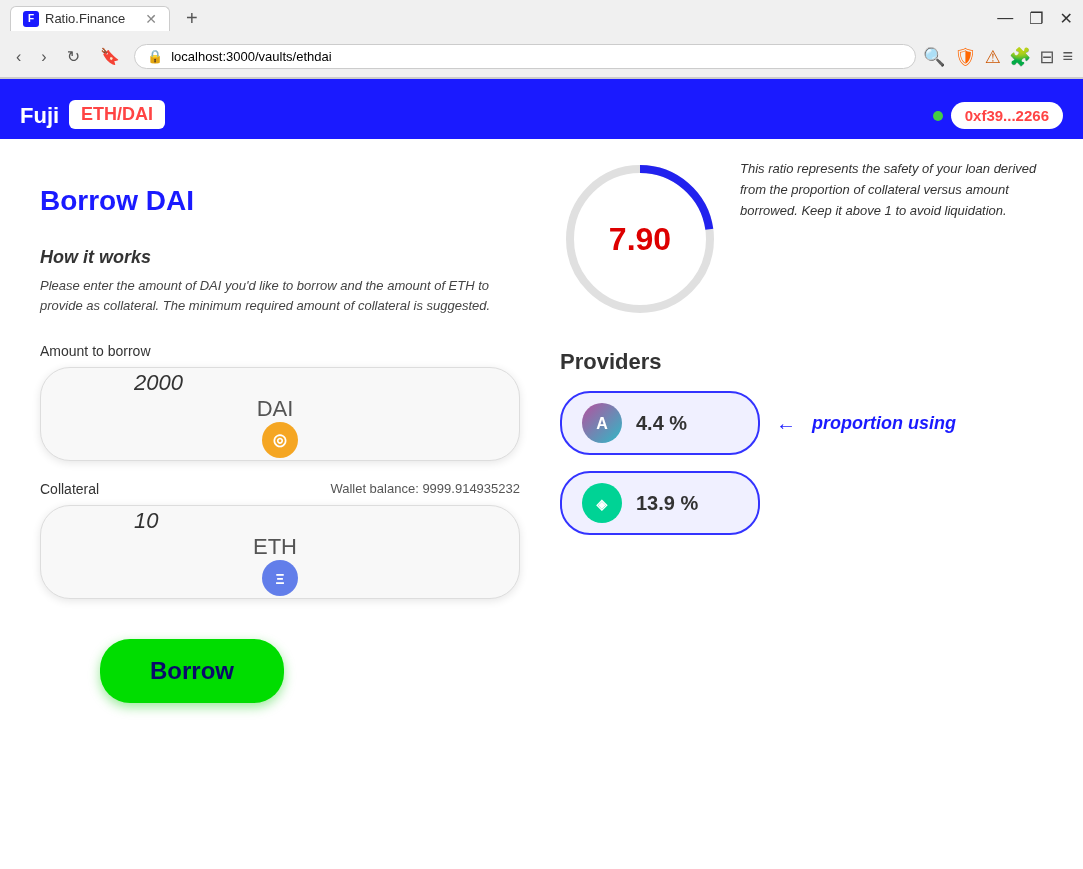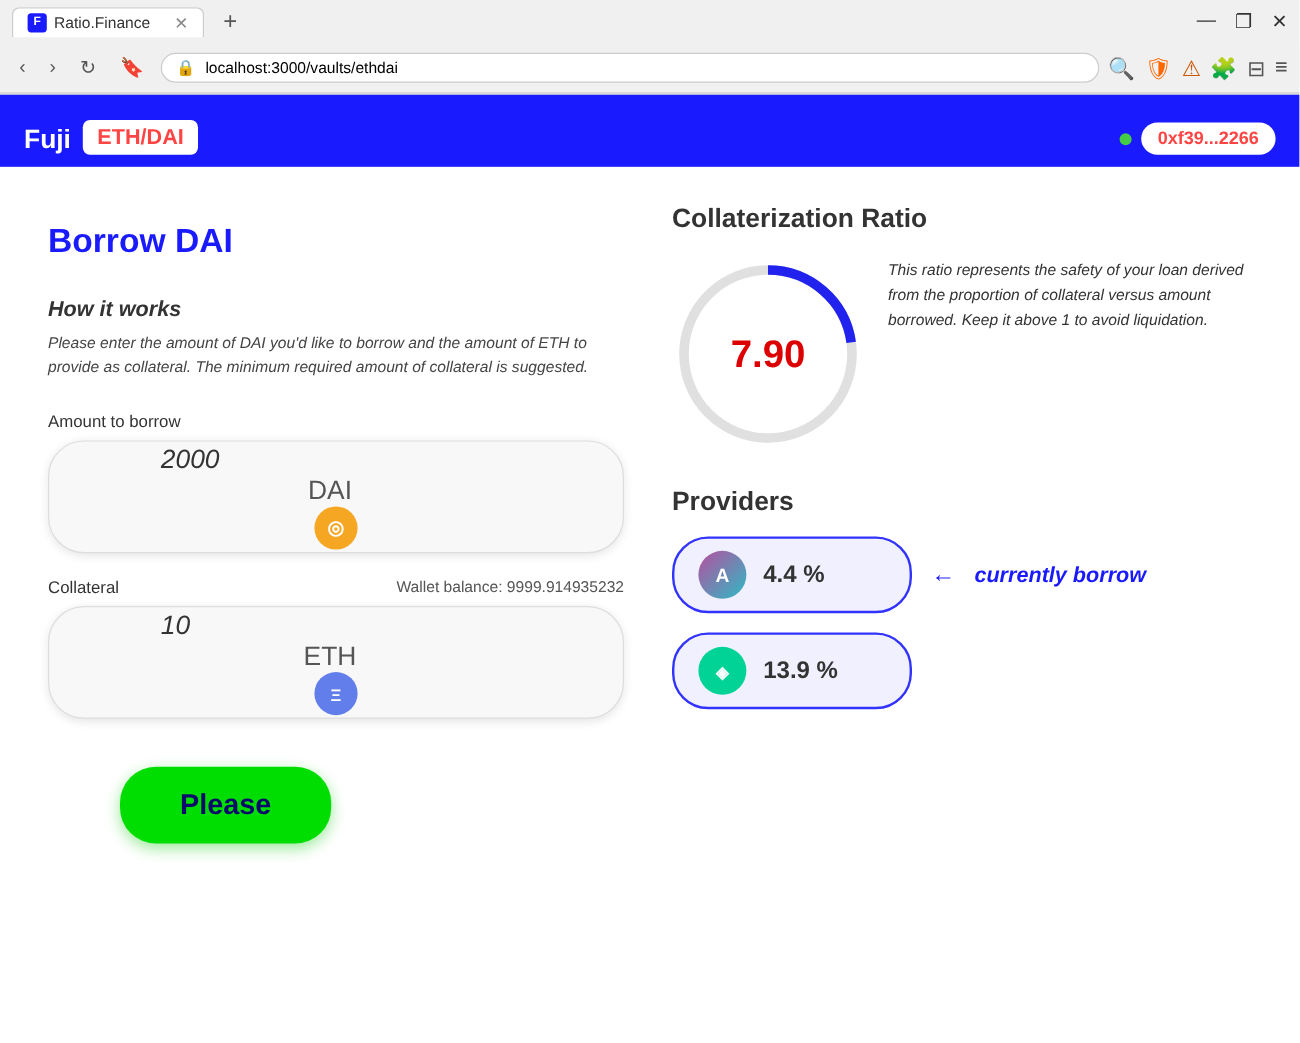--- a/index.html
+++ b/index.html
@@ -156,26 +156,25 @@
       <span class="token-label">ETH</span>
       <div class="token-icon eth">
         <svg width="28" height="28" viewBox="0 0 28 28" xmlns="http://www.w3.org/2000/svg">
           <circle cx="14" cy="14" r="14" fill="#627eea"></circle>
           <text x="14" y="20" text-anchor="middle" font-size="14" font-weight="bold" fill="white">Ξ</text>
         </svg>
       </div>
     </div>
 
     
-    <button class="borrow-btn">Please</button>
+    <button class="borrow-btn">Borrow</button>
   </div>
 
   <div class="right-panel">
 
-    <div class="collat-title">Collaterization Ratio</div>
     <div class="collat-section">
       <div class="ratio-circle-container">
         <svg width="160" height="160" viewBox="0 0 160 160">
           <circle cx="80" cy="80" r="70" fill="none" stroke="#e0e0e0" stroke-width="8"></circle>
           <circle cx="80" cy="80" r="70" fill="none" stroke="#2222ee" stroke-width="8" stroke-dasharray="100 340" stroke-dashoffset="0" transform="rotate(-90 80 80)"></circle>
         </svg>
         <div class="ratio-value">7.90</div>
       </div>
       <div class="ratio-desc">This ratio represents the safety of your loan derived from the proportion of collateral versus amount borrowed. Keep it above 1 to avoid liquidation.</div>
     </div>
@@ -187,21 +186,21 @@
         <div class="provider-icon aave">
           <svg width="30" height="30" viewBox="0 0 30 30" xmlns="http://www.w3.org/2000/svg">
             <circle cx="15" cy="15" r="15" fill="none"></circle>
             <text x="15" y="21" text-anchor="middle" font-size="16" font-weight="bold" fill="white">A</text>
           </svg>
         </div>
         <span class="provider-rate">4.4 %</span>
       </div>
       <span class="arrow-left">←</span>
       <div class="currently-using">
-        <span>currently borrow</span>
+        <span>proportion using</span>
       </div>
     </div>
 
     <div class="provider-row">
       <div class="provider-pill">
         <div class="provider-icon compound">
           <svg width="30" height="30" viewBox="0 0 30 30" xmlns="http://www.w3.org/2000/svg">
             <circle cx="15" cy="15" r="15" fill="#00d395"></circle>
             <text x="15" y="21" text-anchor="middle" font-size="14" font-weight="bold" fill="white">◈</text>
           </svg>

